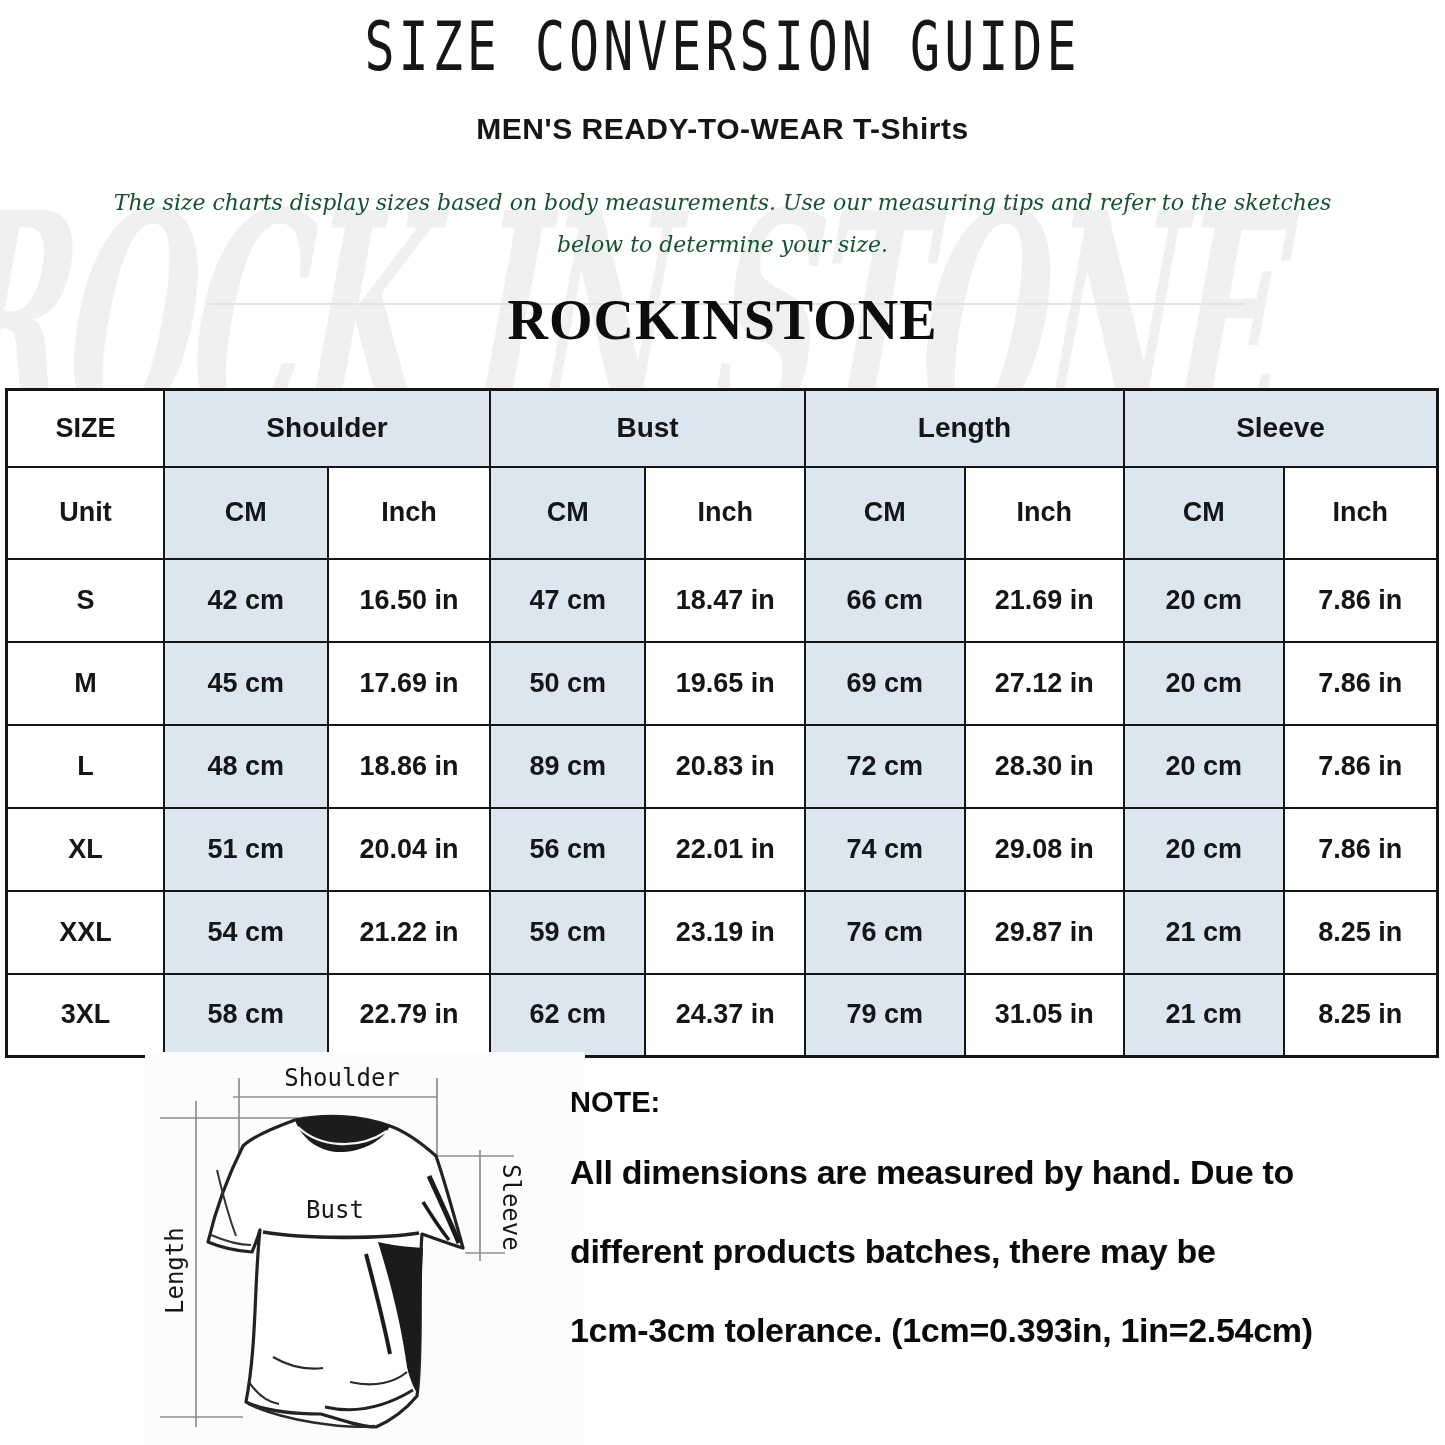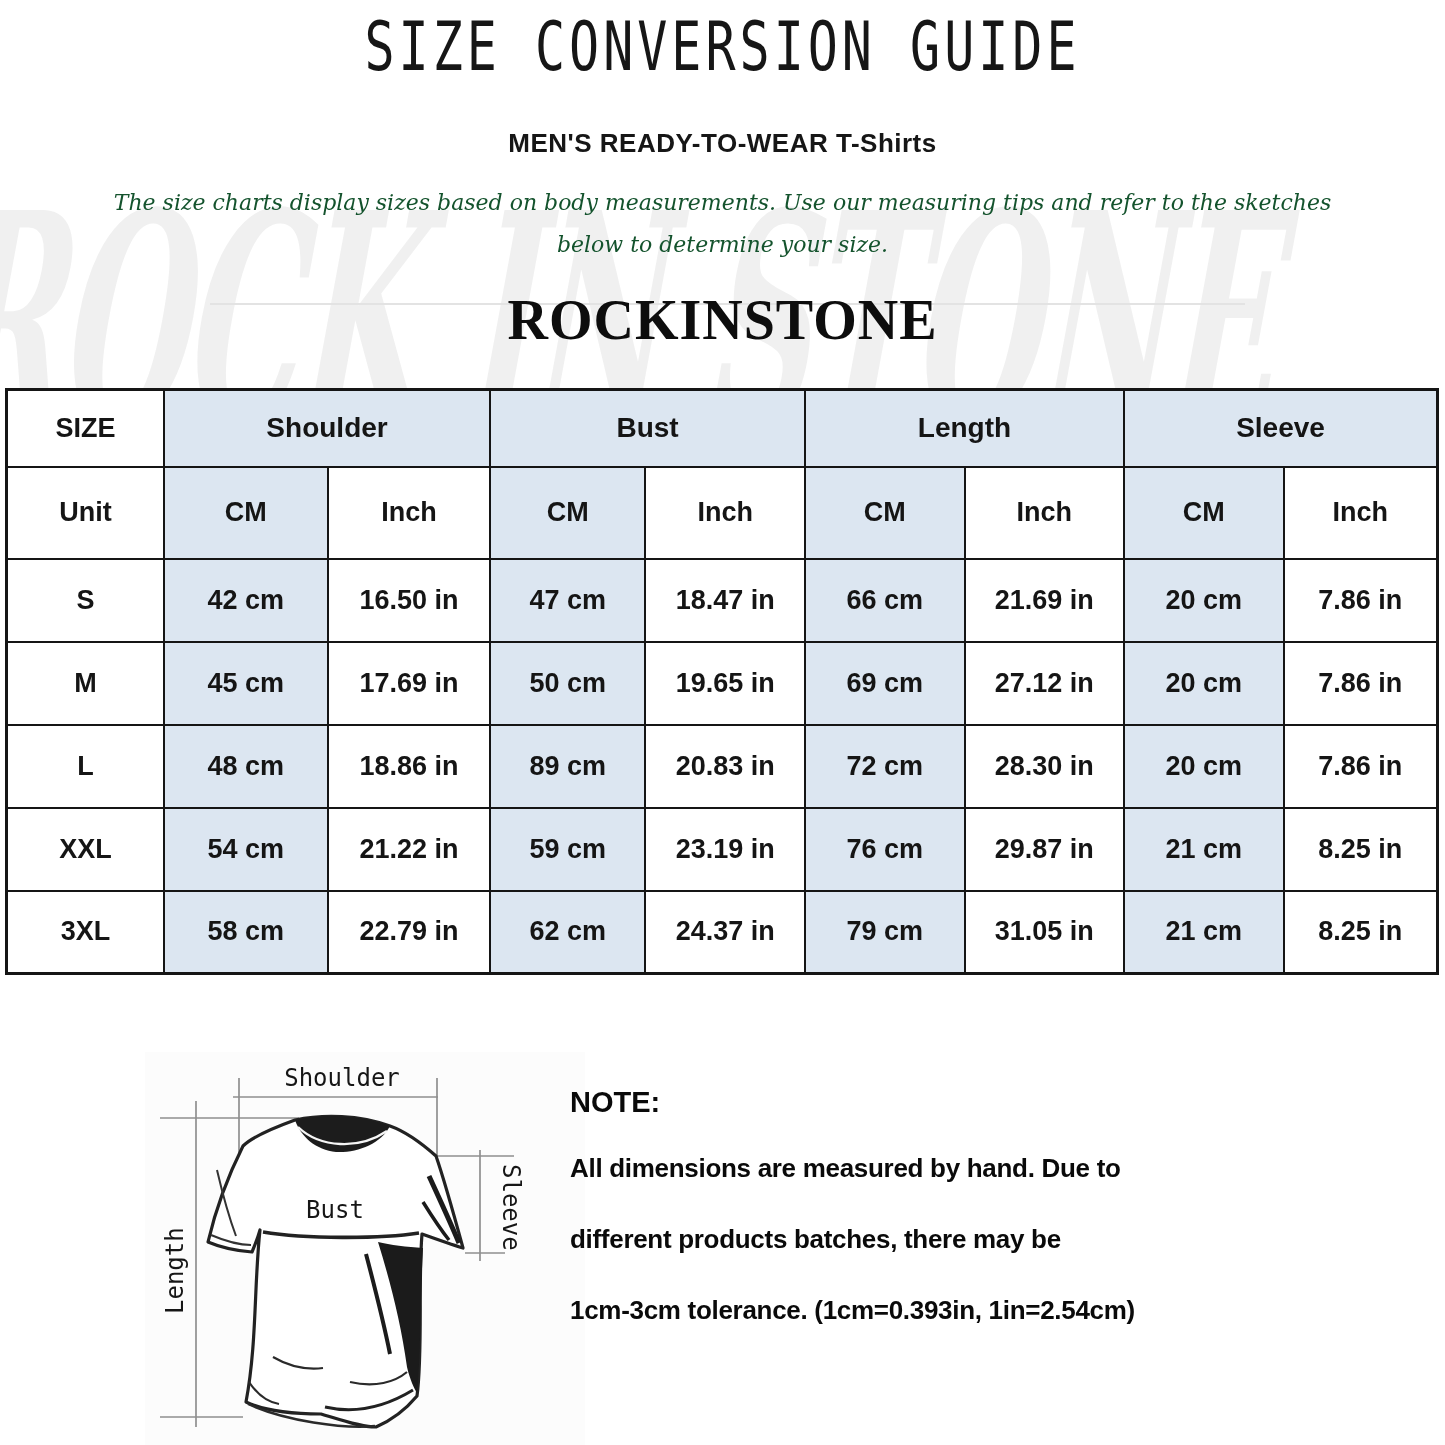--- a/index.html
+++ b/index.html
@@ -13,23 +13,23 @@
   
   .title {
     position:absolute; top:8px; left:0; width:100%;
     text-align:center;
     font-family:"DejaVu Sans Mono", monospace;
     font-size:50px; font-weight:400; letter-spacing:4px;
     transform:scaleY(1.35); transform-origin:center top;
     color:#161616; white-space:nowrap;
   }
   .subtitle {
-    position:absolute; top:128px; left:0; width:100%;
-    text-align:center;
-    font-size:26px; font-weight:700; letter-spacing:0.5px;
+    position:absolute; top:112px; left:0; width:100%;
+    text-align:center;
+    font-size:30px; font-weight:700; letter-spacing:0.5px;
     color:#161616;
   }
   .desc-line {
     position:absolute; left:0; width:100%;
     text-align:center;
     font-family:"DejaVu Serif", serif; font-style:italic;
     font-size:22px; color:#14532d;
   }
   .desc-1 { top:190px; }
   .desc-2 { top:232px; }
@@ -79,21 +79,21 @@
     width:440px; height:393px;
   }
   .note-block {
     position:absolute; top:1086px; left:570px; width:840px;
     color:#0a0a0a;
   }
   .note-title {
     font-size:29px; font-weight:700; margin-bottom:34px;
   }
   .note-line {
-    font-size:26px; font-weight:700; letter-spacing:-0.3px;
+    font-size:34px; font-weight:700; letter-spacing:-0.3px;
     margin-bottom:40px; white-space:nowrap;
   }
   .diagram-label {
     font-family:"DejaVu Sans Mono", monospace;
     font-size:24px; fill:#161616;
   }
 </style>
 </head>
 <body>
 
@@ -166,20 +166,31 @@
       <td class="blue">48 cm</td>
       <td>18.86 in</td>
       <td class="blue">89 cm</td>
       <td>20.83 in</td>
       <td class="blue">72 cm</td>
       <td>28.30 in</td>
       <td class="blue">20 cm</td>
       <td>7.86 in</td>
     </tr>
     <tr class="data-row">
+      <th>XL</th>
+      <td class="blue">51 cm</td>
+      <td>20.04 in</td>
+      <td class="blue">56 cm</td>
+      <td>22.01 in</td>
+      <td class="blue">74 cm</td>
+      <td>29.08 in</td>
+      <td class="blue">20 cm</td>
+      <td>7.86 in</td>
+    </tr>
+    <tr class="data-row">
       <th>XXL</th>
       <td class="blue">54 cm</td>
       <td>21.22 in</td>
       <td class="blue">59 cm</td>
       <td>23.19 in</td>
       <td class="blue">76 cm</td>
       <td>29.87 in</td>
       <td class="blue">21 cm</td>
       <td>8.25 in</td>
     </tr>

